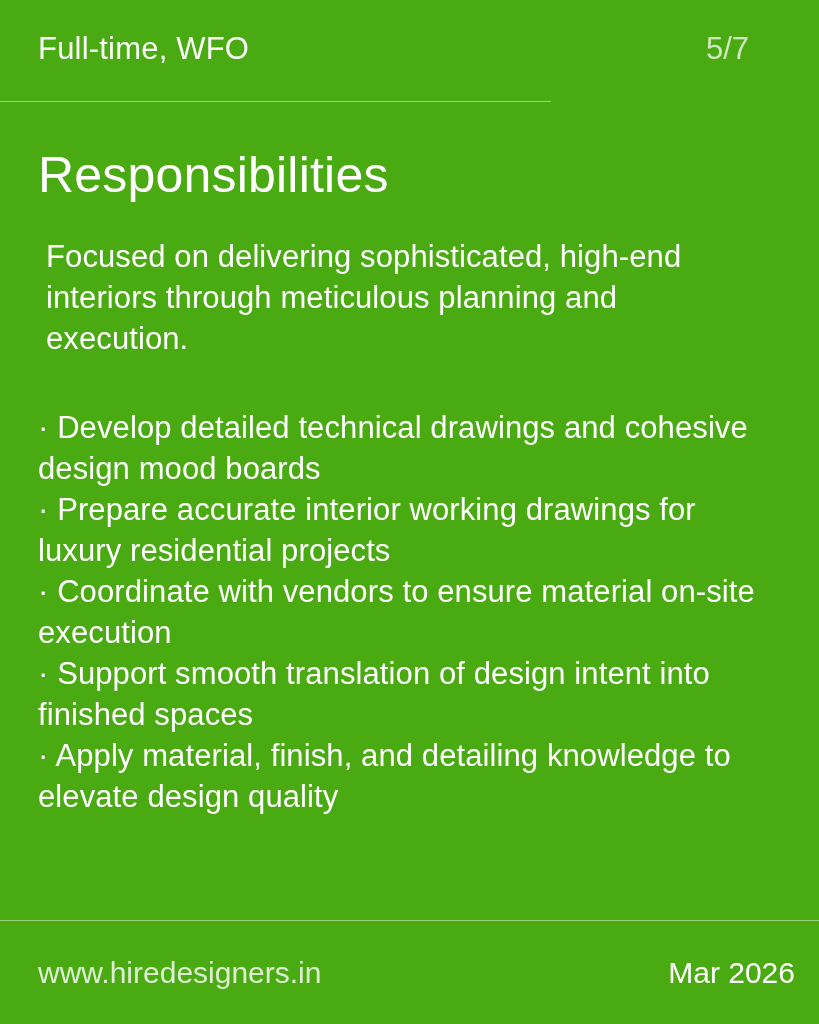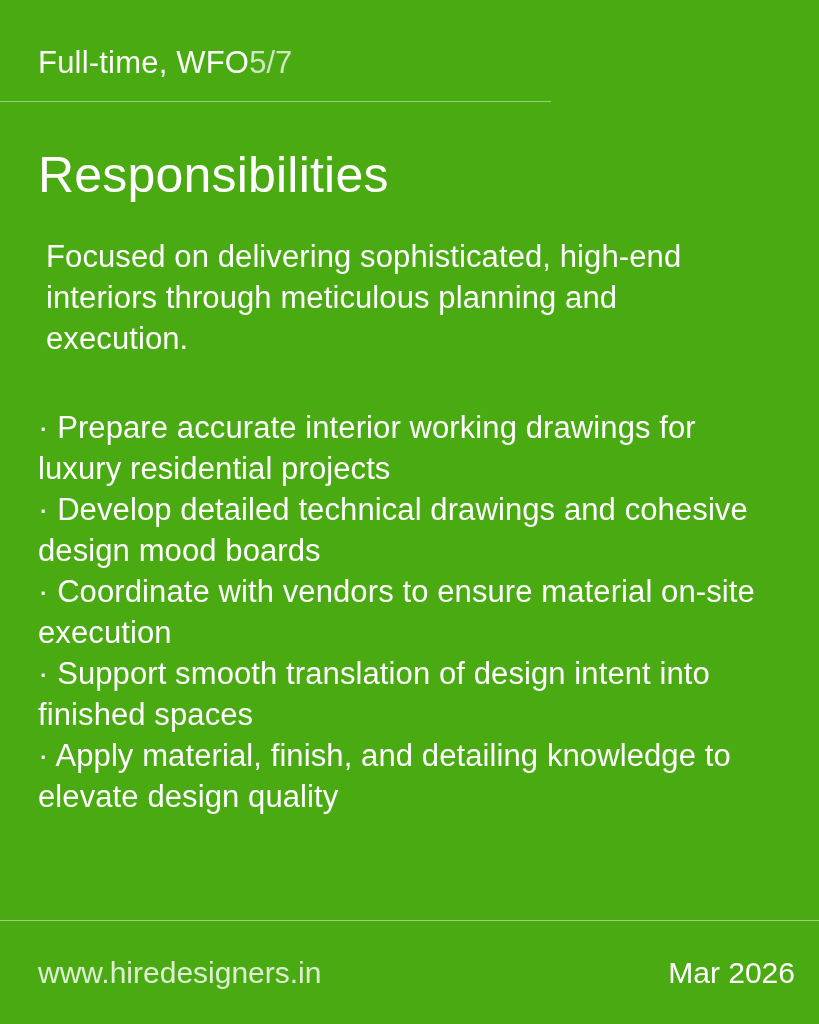--- a/index.html
+++ b/index.html
@@ -19,24 +19,24 @@
     width: 819px;
     height: 1024px;
     box-sizing: border-box;
     display: flex;
     flex-direction: column;
   }
 
   
   .header {
     position: relative;
-    padding: 44px 40px 0 38px;
+    padding: 30px 40px 0 38px;
     display: flex;
     align-items: flex-start;
-    justify-content: flex-start;
+    justify-content: space-between;
     height: 74px;
     box-sizing: border-box;
   }
   .header-left {
     font-size: 31px;
     line-height: 38px;
     color: #ffffff;
     letter-spacing: 0.2px;
     font-weight: 400;
     opacity: 0.97;
@@ -136,22 +136,22 @@
     <div class="header-right">5/7</div>
   </div>
   <div class="header-rule"></div>
 
   <div class="content">
     <h1 class="title">Responsibilities</h1>
 
     <p class="intro">Focused on delivering sophisticated, high-end interiors through meticulous planning and execution.</p>
 
     <ul class="bullets">
+      <li>· Develop detailed technical drawings and cohesive design mood boards</li>
       <li>· Prepare accurate interior working drawings for luxury residential projects</li>
-      <li>· Develop detailed technical drawings and cohesive design mood boards</li>
       <li>· Coordinate with vendors to ensure material on-site execution</li>
       <li>· Support smooth translation of design intent into finished spaces</li>
       <li>· Apply material, finish, and detailing knowledge to elevate design quality</li>
     </ul>
   </div>
 
   <div class="footer-rule"></div>
   <div class="footer">
     <div class="footer-left">www.hiredesigners.in</div>
     <div class="footer-right">Mar 2026</div>

